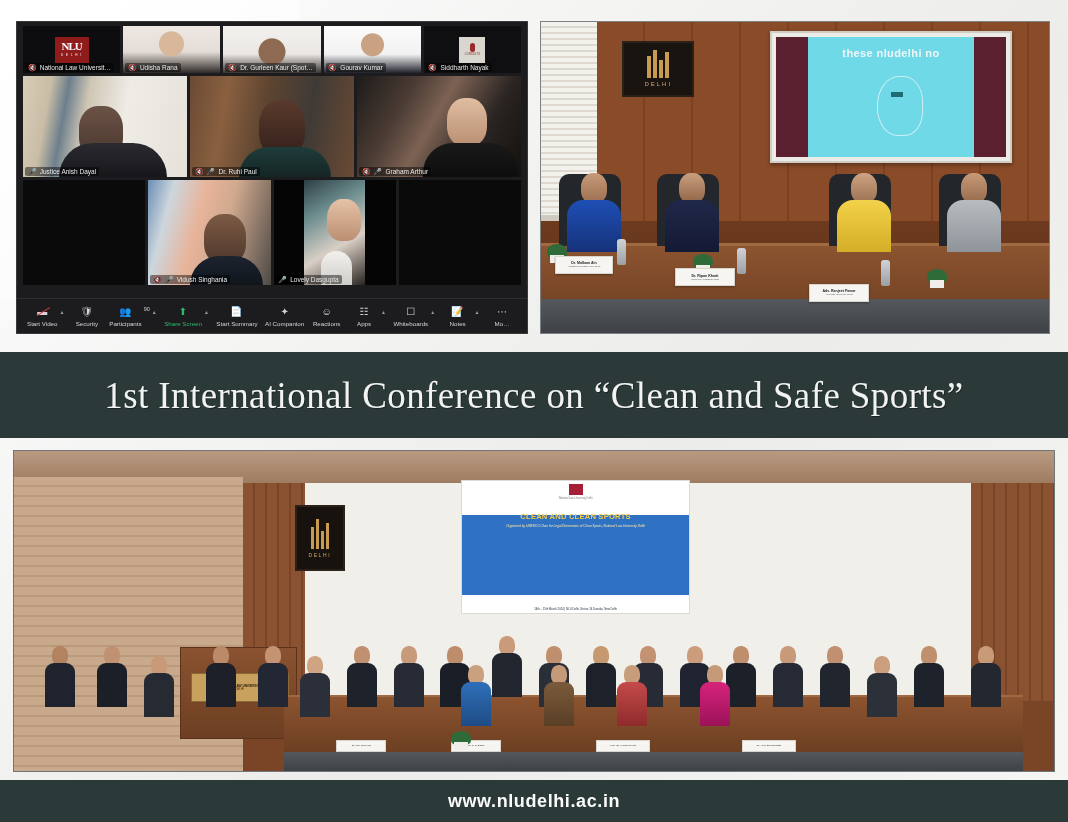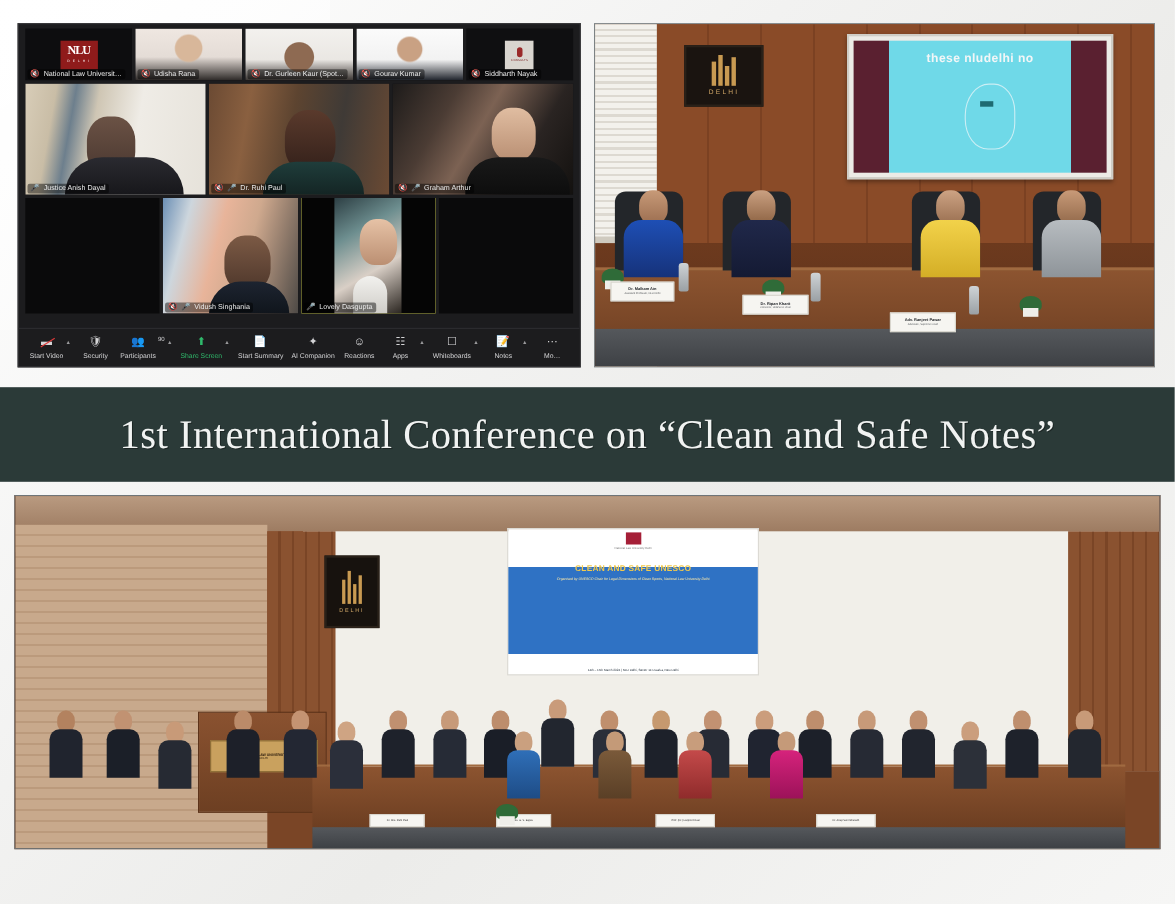--- a/index.html
+++ b/index.html
@@ -486,21 +486,21 @@
       <div class="p1">Dr. Ripan Kharit</div>
       <div class="p2">Convenor, UNESCO Chair</div>
     </div>
     <div class="plate" style="left:268px;bottom:10%;width:58px">
       <div class="p1">Adv. Ranjeet Pawar</div>
       <div class="p2">Advocate, Supreme Court</div>
     </div>
   </div>
 
   <div class="title-band">
-    <h1>1st International Conference on “Clean and Safe Notes”</h1>
+    <h1>1st International Conference on “Clean and Safe Sports”</h1>
   </div>
 
   <div class="photo-bottom">
     <div class="hall-ceiling"></div>
     <div class="hall-left"></div>
     <div class="hall-wall"></div>
     <div class="hall-wood"></div>
     <div class="hall-right-wood"></div>
 
     <div class="plaque2">
@@ -510,21 +510,21 @@
           <i style="height:18px"></i>
           <i style="height:26px"></i>
       </div>
       <div class="t">DELHI</div>
     </div>
 
     <div class="backdrop">
       <div class="bd-logo"></div>
       <div class="bd-sub0">National Law University Delhi</div>
       <div class="bd1">INTERNATIONAL CONFERENCE ON</div>
-      <div class="bd2">CLEAN AND SAFE UNESCO</div>
+      <div class="bd2">CLEAN AND CLEAN SPORTS</div>
       <div class="bd3">Organised by UNESCO Chair for Legal Dimensions of Clean Sports, National Law University Delhi</div>
       <div class="bd4">14th – 15th March 2024  |  NLU Delhi, Sector 14 Dwarka, New Delhi</div>
     </div>
 
     <div class="podium">
       <div class="sign">
         <div class="s1">NATIONAL LAW UNIVERSITY</div>
         <div class="s2">DELHI</div>
       </div>
     </div>
@@ -639,13 +639,16 @@
     <div class="nameplate" style="left:56%;bottom:6%;width:52px">
         <span>Prof. (Dr.) Harpreet Kaur</span>
       </div>
     <div class="nameplate" style="left:70%;bottom:6%;width:52px">
         <span>Dr. Anup Surendranath</span>
       </div>
 
     <div class="plant" style="left:42%;bottom:8%"></div>
   </div>
 
+  <div class="footer">
+    <a href="#">www.nludelhi.ac.in</a>
+  </div>
 </div>
 
 </body></html>

